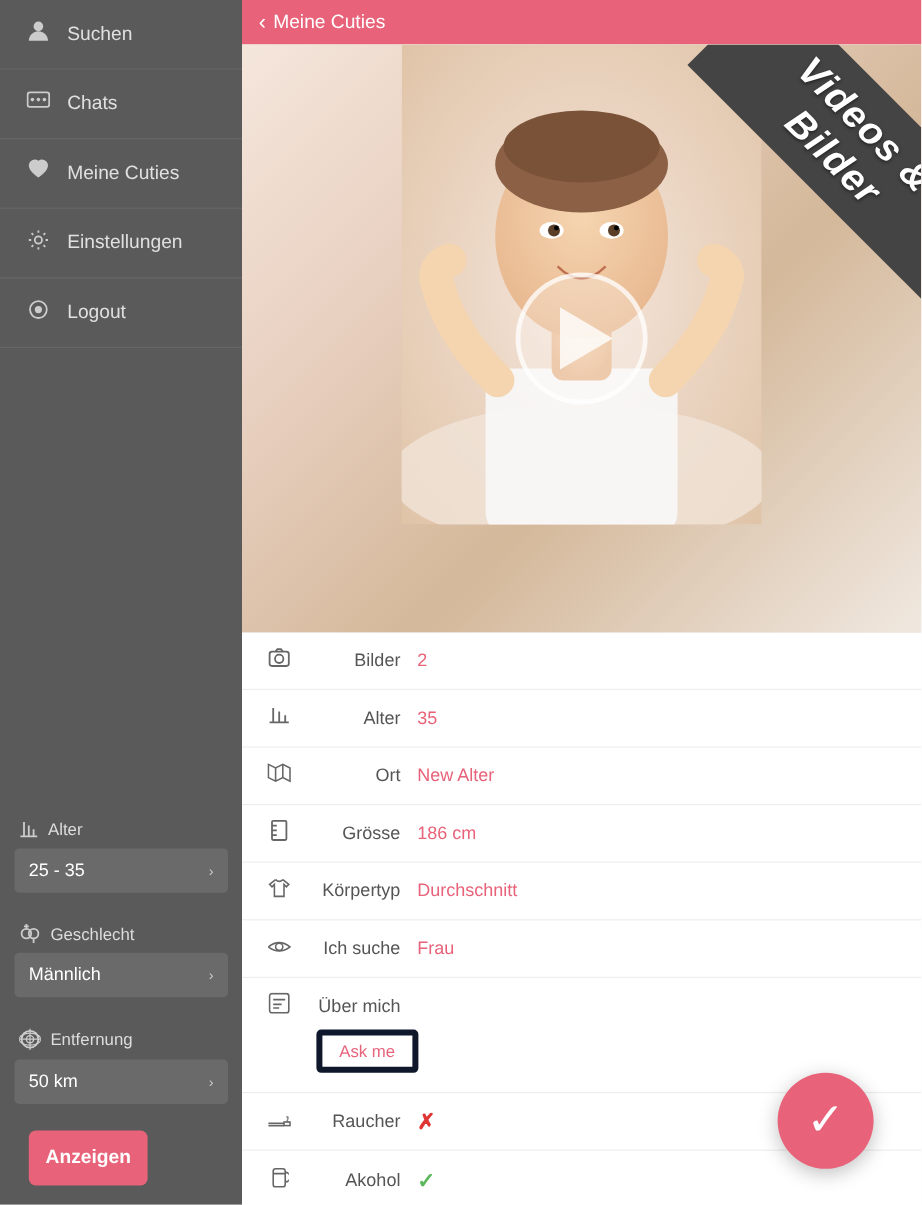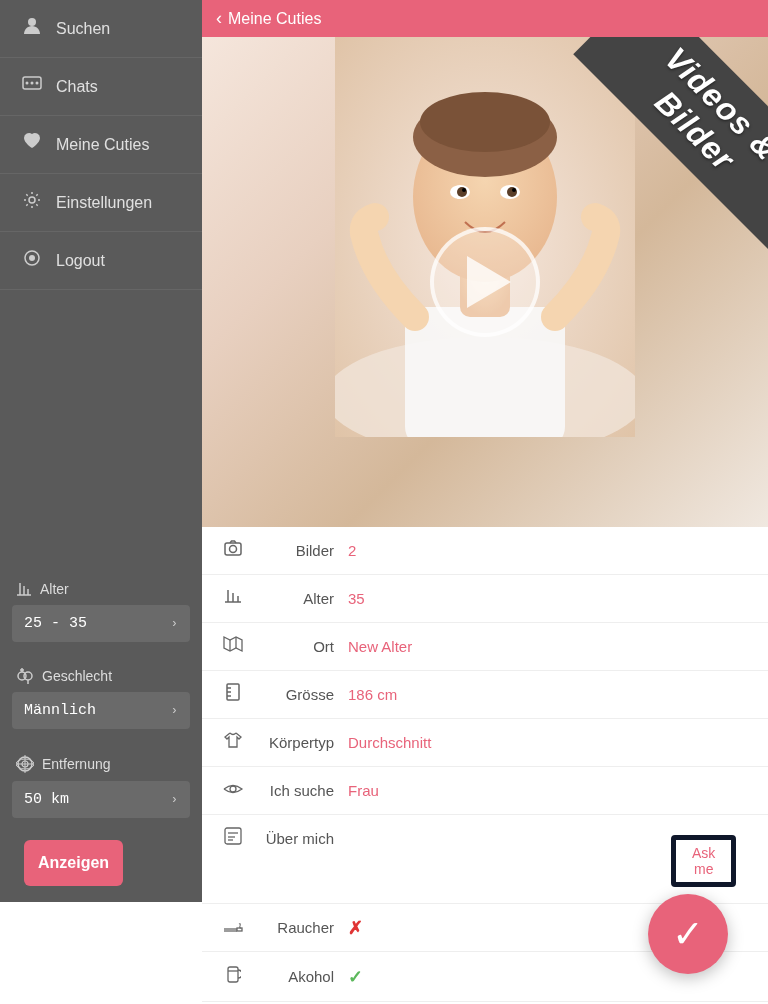--- a/index.html
+++ b/index.html
@@ -12,21 +12,21 @@
       flex-direction: row;
     }
 
     
     #sidebar {
       width: 202px;
       background: #5a5a5a;
       display: flex;
       flex-direction: column;
       flex-shrink: 0;
-      height: 902px;
+      height: 1004px;
     }
 
     .nav-item {
       display: flex;
       align-items: center;
       padding: 16px 20px;
       color: #e0e0e0;
       font-size: 16px;
       cursor: pointer;
       border-bottom: 1px solid #666;
@@ -56,21 +56,20 @@
       background: #6a6a6a;
       border: none;
       border-radius: 4px;
       padding: 10px 12px;
       color: #fff;
       font-size: 15px;
       display: flex;
       align-items: center;
       justify-content: space-between;
       cursor: pointer;
-      font-family: Liberation Mono, monospace;
     }
     .filter-chevron { color: #ccc; font-size: 12px; }
 
     .anzeigen-btn {
       margin: 0 12px;
       background: #e8637a;
       color: white;
       border: none;
       border-radius: 6px;
       padding: 14px;
@@ -504,21 +503,21 @@
       <div class="info-row-icon">
         <svg width="20" height="14" viewBox="0 0 20 14" fill="none" stroke="#666" stroke-width="1.3">
           <path d="M1 7 Q10 0 19 7 Q10 14 1 7"></path>
           <circle cx="10" cy="7" r="3" stroke="#666"></circle>
         </svg>
       </div>
       <div class="info-row-label">Ich suche</div>
       <div class="info-row-value">Frau</div>
     </div>
 
-    <div class="info-row" style="flex-direction: row; align-items: flex-start;">
+    <div class="info-row" style="flex-direction: column; align-items: flex-start;">
       <div style="display:flex; align-items:center; width:100%;">
         <div class="info-row-icon">
           <svg width="20" height="18" viewBox="0 0 20 18" fill="none" stroke="#666" stroke-width="1.3">
             <rect x="2" y="1" width="16" height="16" rx="2"></rect>
             <line x1="5" y1="6" x2="15" y2="6"></line>
             <line x1="5" y1="10" x2="12" y2="10"></line>
             <line x1="5" y1="13" x2="10" y2="13"></line>
           </svg>
         </div>
         <div class="info-row-label">Über mich</div>

